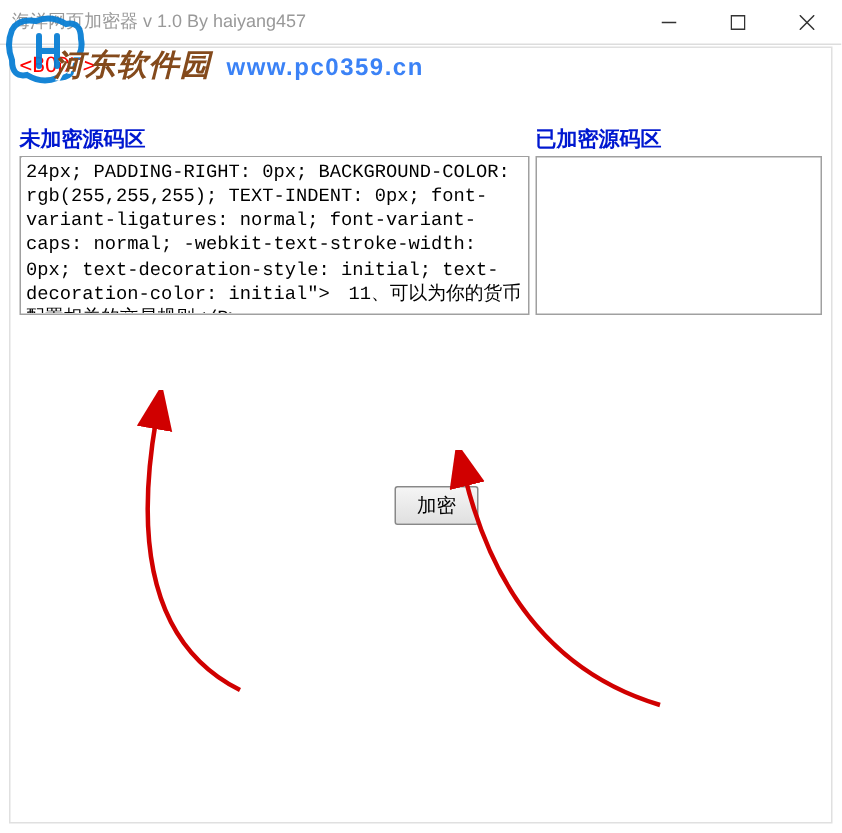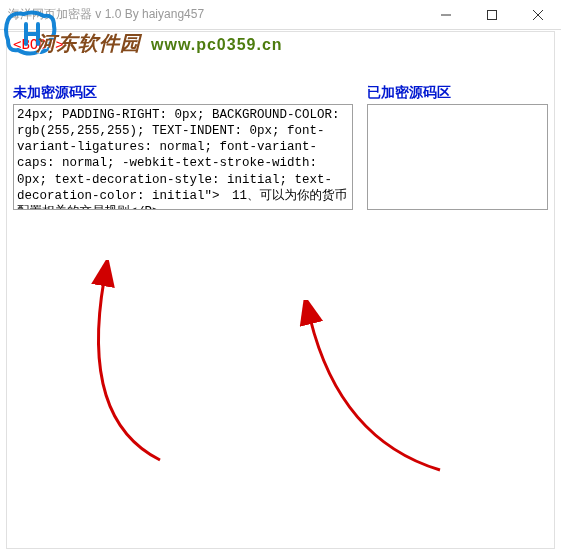--- a/index.html
+++ b/index.html
@@ -61,21 +61,21 @@
     font-size: 20px;
     font-weight: bold;
     font-style: italic;
     color: #844a1c;
     text-shadow: 1px 1px 0 #fff;
     letter-spacing: 1px;
   }
   .wm-url {
     font-size: 16px;
     font-weight: bold;
-    color: #4d7c0f;
+    color: #3b82f6;
     letter-spacing: 1px;
   }
   
   .app-frame {
     position: absolute;
     top: 31px;
     left: 6px;
     right: 6px;
     bottom: 6px;
     background: #fff;
@@ -91,21 +91,21 @@
     font-family: "SimSun", serif;
     font-size: 15px;
     margin-top: 2px;
   }
   .ir { color: #d00000; font-weight: bold; }
   .ibk { color: #000; font-weight: bold; }
   .ibl { color: #0018d0; font-weight: bold; }
   
   .panels {
     display: flex;
-    gap: 14px;
+    gap: 4px;
     margin-top: 30px;
   }
   .panel-label {
     color: #0018d0;
     font-weight: bold;
     font-size: 14px;
     font-family: "SimSun", serif;
     margin-bottom: 2px;
   }
   .panel-left { width: 340px; }
@@ -193,20 +193,21 @@
     <div class="panel-left">
       <div class="panel-label">未加密源码区</div>
       <textarea class="textbox" spellcheck="false" style="">24px; PADDING-RIGHT: 0px; BACKGROUND-COLOR: rgb(255,255,255); TEXT-INDENT: 0px; font-variant-ligatures: normal; font-variant-caps: normal; -webkit-text-stroke-width: 0px; text-decoration-style: initial; text-decoration-color: initial"&gt;　11、可以为你的货币配置相关的交易规则&lt;/P&gt;</textarea>
     </div>
     <div class="panel-right">
       <div class="panel-label">已加密源码区</div>
       <textarea class="textbox" spellcheck="false" style=""></textarea>
     </div>
   </div>
 
+  <button class="encrypt-btn">加密</button>
 
 </div>
 
 <svg class="arrow-svg" style="top:260px;left:50px" width="140" height="220">
   <defs>
       <marker id="ah1" markerWidth="12" markerHeight="12" refX="2" refY="4" orient="auto">
         <path d="M0 0 L10 4 L0 8 Z" fill="#d00000"></path>
       </marker>
     </defs>
   <path d="M110 200 Q30 160 54 20" stroke="#d00000" stroke-width="3" fill="none" marker-end="url(#ah1)"></path>

